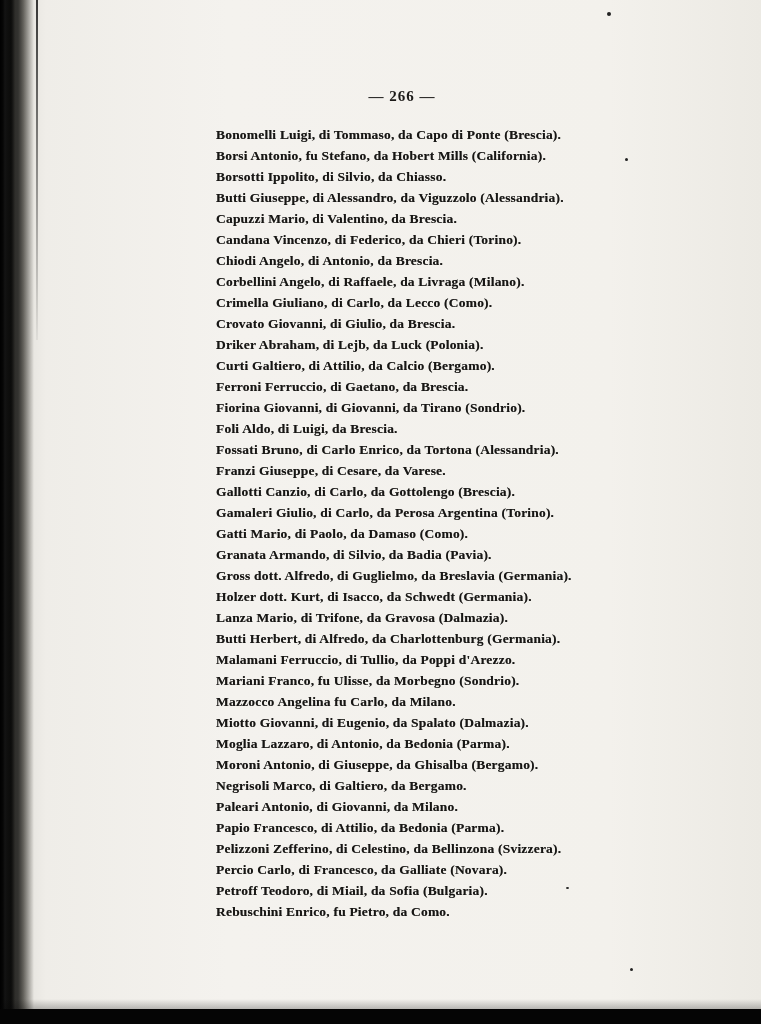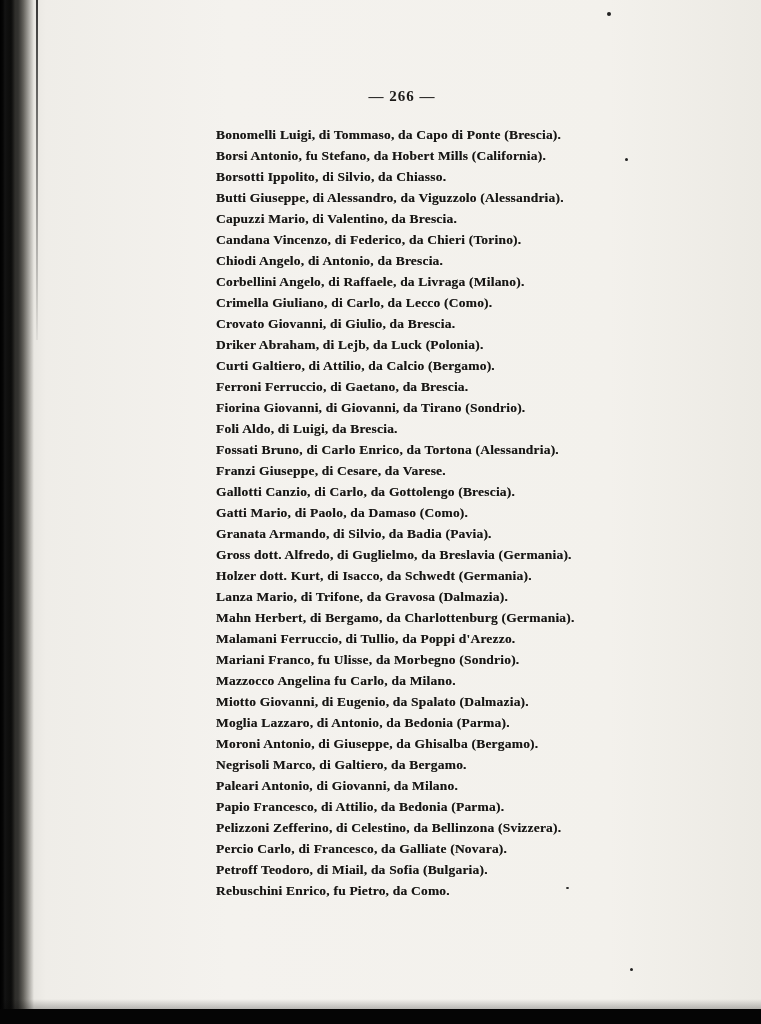--- a/index.html
+++ b/index.html
@@ -118,26 +118,27 @@
       <div class="entry">Crimella Giuliano, di Carlo, da Lecco (Como).</div>
       <div class="entry">Crovato Giovanni, di Giulio, da Brescia.</div>
       <div class="entry">Driker Abraham, di Lejb, da Luck (Polonia).</div>
       <div class="entry">Curti Galtiero, di Attilio, da Calcio (Bergamo).</div>
       <div class="entry">Ferroni Ferruccio, di Gaetano, da Brescia.</div>
       <div class="entry">Fiorina Giovanni, di Giovanni, da Tirano (Sondrio).</div>
       <div class="entry">Foli Aldo, di Luigi, da Brescia.</div>
       <div class="entry">Fossati Bruno, di Carlo Enrico, da Tortona (Alessandria).</div>
       <div class="entry">Franzi Giuseppe, di Cesare, da Varese.</div>
       <div class="entry">Gallotti Canzio, di Carlo, da Gottolengo (Brescia).</div>
+      <div class="entry">Gamaleri Giulio, di Carlo, da Perosa Argentina (Torino).</div>
       <div class="entry">Gatti Mario, di Paolo, da Damaso (Como).</div>
       <div class="entry">Granata Armando, di Silvio, da Badia (Pavia).</div>
       <div class="entry">Gross dott. Alfredo, di Guglielmo, da Breslavia (Germania).</div>
       <div class="entry">Holzer dott. Kurt, di Isacco, da Schwedt (Germania).</div>
       <div class="entry">Lanza Mario, di Trifone, da Gravosa (Dalmazia).</div>
-      <div class="entry">Mahn Herbert, di Bergamo, da Charlottenburg (Germania).</div>
+      <div class="entry">Butti Herbert, di Alfredo, da Charlottenburg (Germania).</div>
       <div class="entry">Malamani Ferruccio, di Tullio, da Poppi d'Arezzo.</div>
       <div class="entry">Mariani Franco, fu Ulisse, da Morbegno (Sondrio).</div>
       <div class="entry">Mazzocco Angelina fu Carlo, da Milano.</div>
       <div class="entry">Miotto Giovanni, di Eugenio, da Spalato (Dalmazia).</div>
       <div class="entry">Moglia Lazzaro, di Antonio, da Bedonia (Parma).</div>
       <div class="entry">Moroni Antonio, di Giuseppe, da Ghisalba (Bergamo).</div>
       <div class="entry">Negrisoli Marco, di Galtiero, da Bergamo.</div>
       <div class="entry">Paleari Antonio, di Giovanni, da Milano.</div>
       <div class="entry">Papio Francesco, di Attilio, da Bedonia (Parma).</div>
       <div class="entry">Pelizzoni Zefferino, di Celestino, da Bellinzona (Svizzera).</div>

